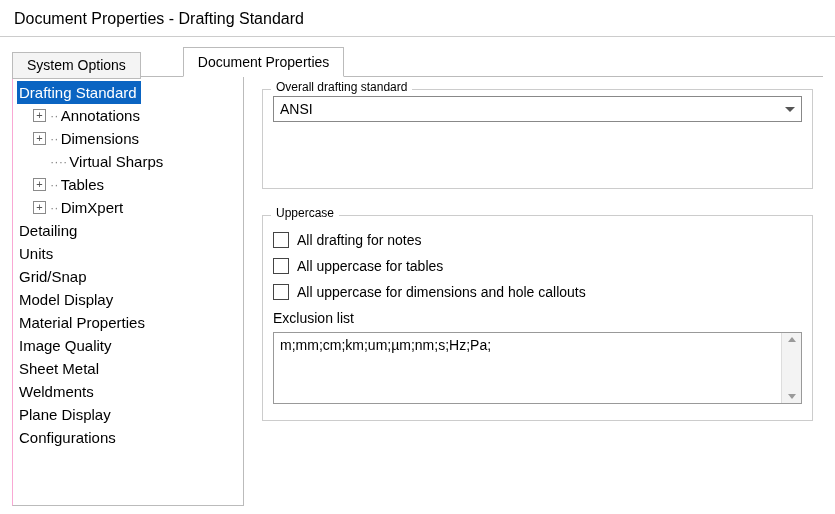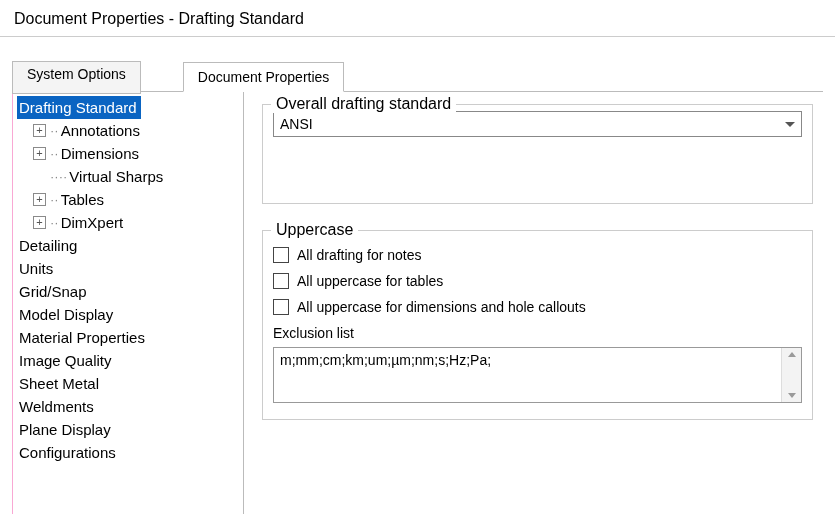--- a/index.html
+++ b/index.html
@@ -38,22 +38,21 @@
   }
   .tab.active {
     background: #fff;
     border-bottom: 1px solid #fff;
     z-index: 3;
     margin-left: 40px;
   }
   .tab.inactive {
     top: 2px;
     padding-top: 4px;
-    padding-bottom: 11px;
-    margin-top: 12px;
+    padding-bottom: 5px;
   }
   .panel-row {
     display: flex;
     border-top: 1px solid #bbb;
     height: 430px;
   }
   .tree-pane {
     width: 232px;
     border-left: 1px solid #f9a8d4;
     border-right: 1px solid #bbb;
@@ -106,21 +105,21 @@
     padding: 12px 10px 10px 10px;
     margin-top: 12px;
     position: relative;
   }
   .group-legend {
     position: absolute;
     top: -10px;
     left: 8px;
     background: #fff;
     padding: 0 5px;
-    font-size: 16px;
+    font-size: 12px;
   }
   .group.first {
     margin-top: 10px;
     padding-top: 6px;
     min-height: 100px;
   }
   .group.uppercase {
     margin-top: 26px;
     padding-bottom: 16px;
   }
@@ -152,21 +151,21 @@
     border: 1px solid #444;
     margin-right: 8px;
     background: #fff;
   }
   .exclusion-label {
     margin-top: 2px;
     margin-bottom: 6px;
   }
   .exclusion-box {
     border: 1px solid #999;
-    height: 56px;
+    height: 72px;
     display: flex;
     background: #fff;
   }
   .exclusion-text {
     flex: 1;
     padding: 4px 6px;
     font-size: 14px;
   }
   .scroll-col {
     width: 20px;

